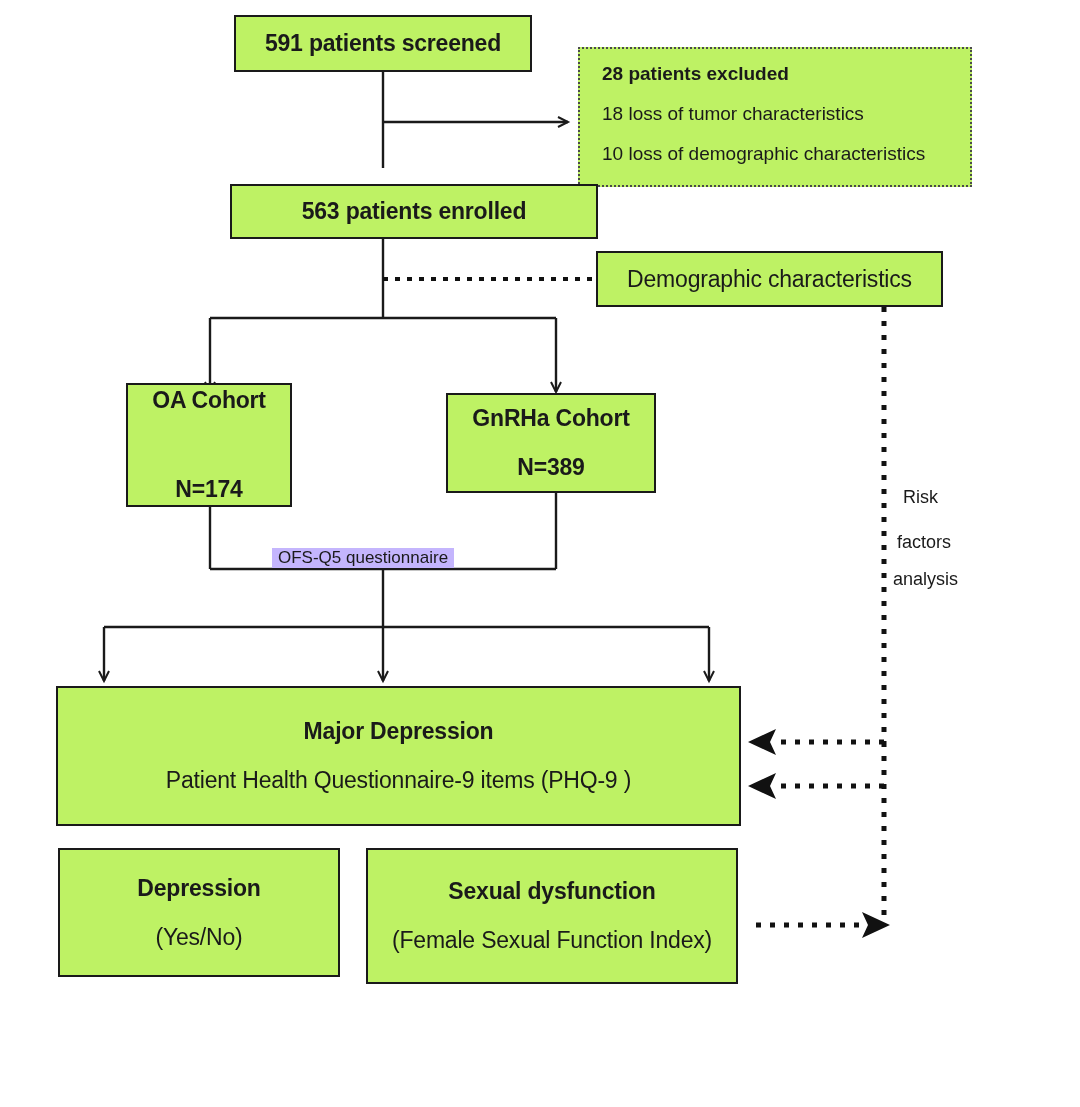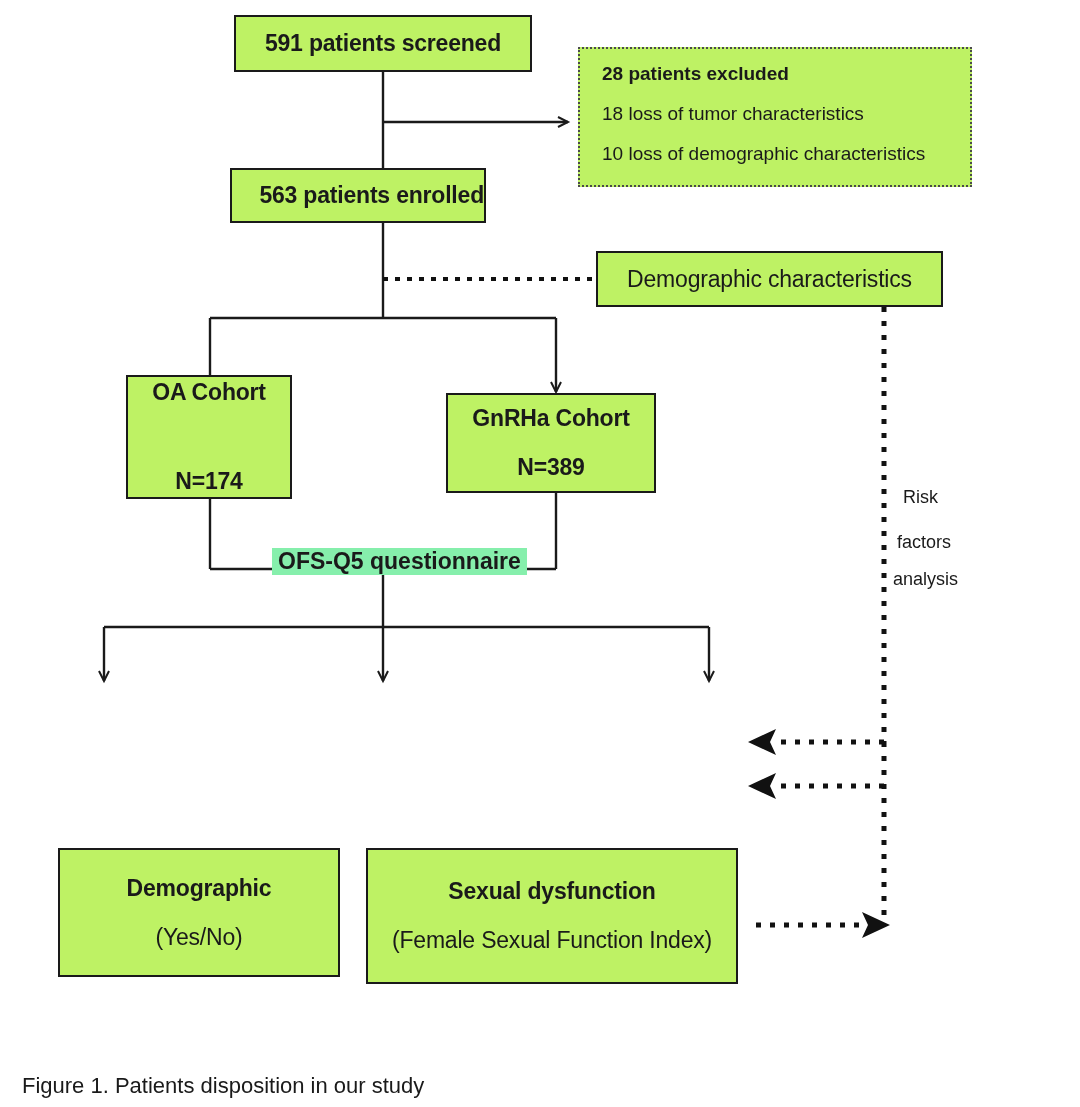--- a/index.html
+++ b/index.html
@@ -66,23 +66,23 @@
     font-size: 19px;
     line-height: 1.0;
     margin-bottom: 21px;
   }
   .excl-item.last { margin-bottom: 16px; }
   .node-box .sub {
     margin-top: 20px;
   }
   .edge-label {
     position: absolute;
-    font-weight: bold;
-    font-size: 23px;
-    background: #86efac;
+    font-weight: normal;
+    font-size: 17px;
+    background: #c4b5fd;
     padding: 0 6px;
     white-space: nowrap;
   }
   .side-label {
     position: absolute;
     font-size: 18px;
     font-weight: normal;
     text-align: center;
     line-height: 1.0;
     white-space: nowrap;
@@ -169,50 +169,53 @@
   <div class="node-box" style="left:234px; top:15px; width:298px; height:57px;">
     <span class="line-bold">591 patients screened</span>
   </div>
 
   <div class="node-box dotted" style="left:578px; top:47px; width:394px; height:140px;">
     <span class="excl-head">28 patients excluded</span>
     <span class="excl-item">18 loss of tumor characteristics</span>
     <span class="excl-item last">10 loss of demographic characteristics</span>
   </div>
 
-  <div class="node-box" style="left:230px; top:168px; width:256px; height:55px;align-items:flex-end;">
+  <div class="node-box" style="left:230px; top:184px; width:368px; height:55px;">
     <span class="line-bold">563 patients enrolled</span>
   </div>
 
   <div class="node-box" style="left:596px; top:251px; width:347px; height:56px;">
     <span class="line-reg">Demographic characteristics</span>
   </div>
 
-  <div class="node-box" style="left:126px; top:375px; width:166px; height:124px;gap:40px;">
+  <div class="node-box" style="left:126px; top:383px; width:166px; height:124px;gap:40px;">
     <span class="line-bold">OA Cohort</span>
     <span class="line-bold sub">N=174</span>
   </div>
 
   <div class="node-box" style="left:446px; top:393px; width:210px; height:100px;">
     <span class="line-bold">GnRHa Cohort</span>
     <span class="line-bold sub">N=389</span>
   </div>
 
   <div class="edge-label" style="left:272px; top:548px;">OFS-Q5 questionnaire</div>
 
+  <div class="node-box" style="left:56px; top:686px; width:685px; height:140px;">
+    <span class="line-bold">Major Depression</span>
+    <span class="line-reg sub">Patient Health Questionnaire-9 items (PHQ-9 )</span>
+  </div>
 
   <div class="node-box" style="left:58px; top:848px; width:282px; height:129px;">
-    <span class="line-bold">Demographic</span>
+    <span class="line-bold">Depression</span>
     <span class="line-reg sub">(Yes/No)</span>
   </div>
 
   <div class="node-box" style="left:366px; top:848px; width:372px; height:136px;">
     <span class="line-bold">Sexual dysfunction</span>
     <span class="line-reg sub">(Female Sexual Function Index)</span>
   </div>
 
   <div class="side-label" style="left:903px; top:488px;">Risk</div>
   <div class="side-label" style="left:897px; top:533px;">factors</div>
   <div class="side-label" style="left:893px; top:570px;">analysis</div>
 
-  <div class="caption" style="left:22px; top:1073px;">Figure 1. Patients disposition in our study</div>
 
 </div>
 
 </body></html>

